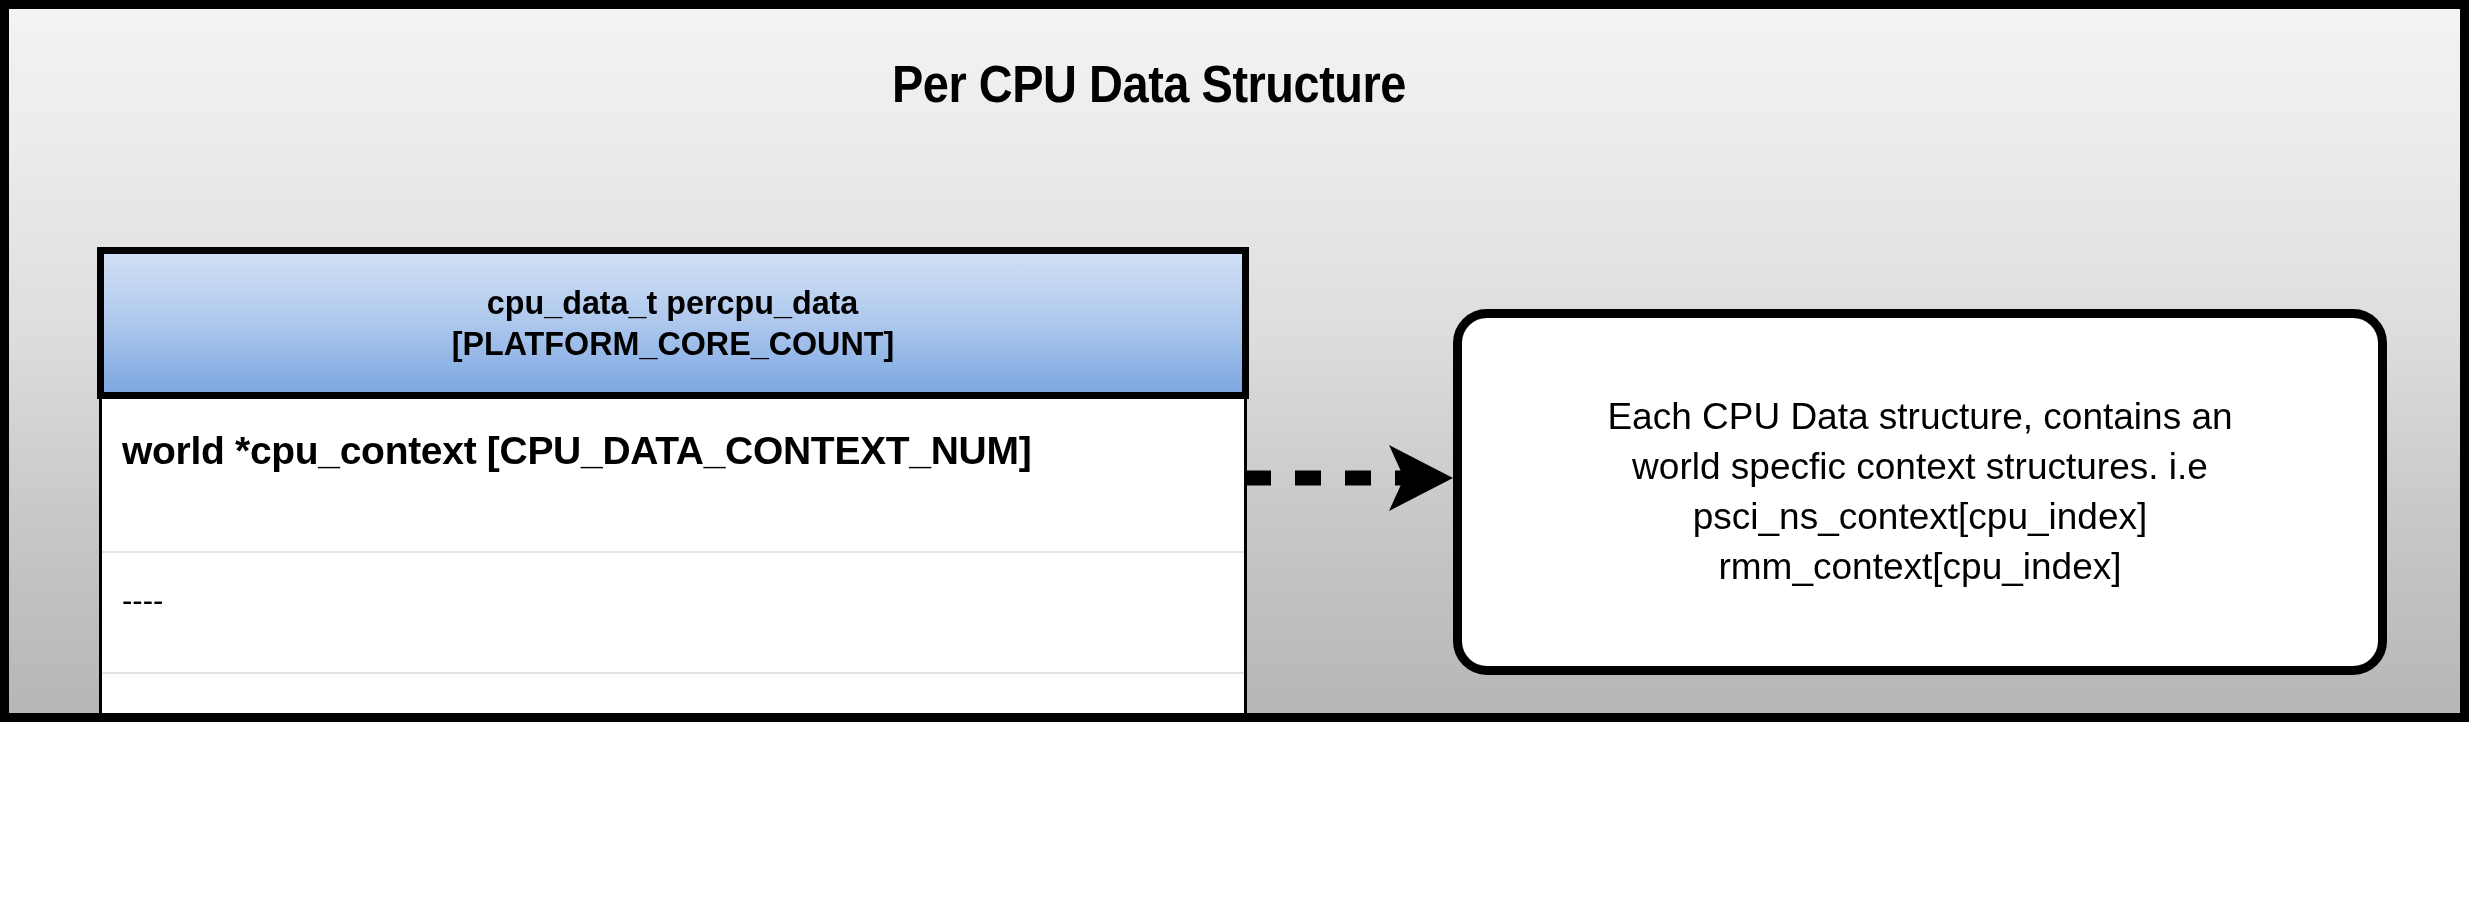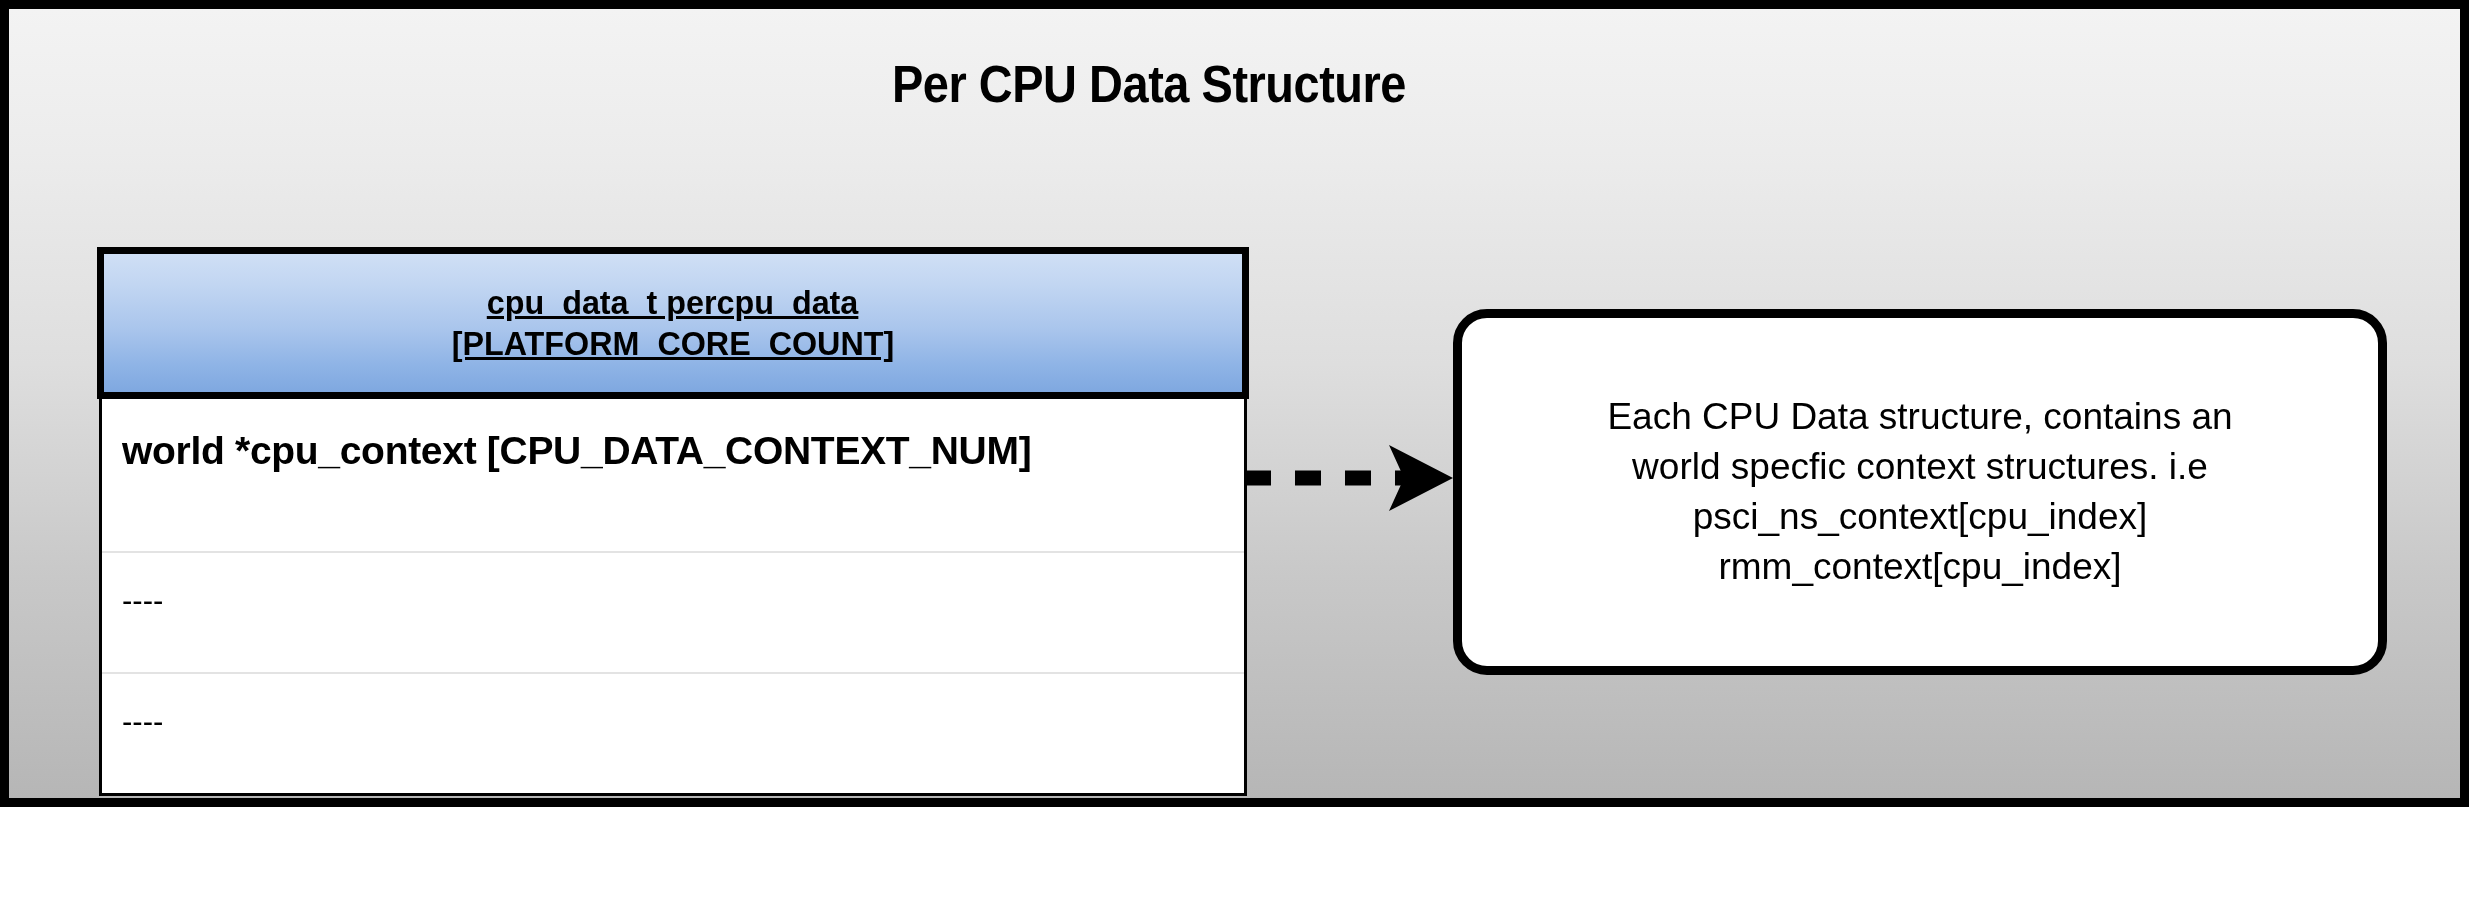--- a/index.html
+++ b/index.html
@@ -3,21 +3,21 @@
 <meta charset="utf-8">
 <style>
   html, body {
     margin: 0;
     padding: 0;
     background: #ffffff;
   }
   #canvas {
     position: relative;
     width: 2469px;
-    height: 807px;
+    height: 722px;
     box-sizing: border-box;
     border: 9px solid #000000;
     background: linear-gradient(to bottom, #f3f3f3 0%, #ececec 18%, #dedede 45%, #c8c8c8 72%, #b6b6b6 100%);
     overflow: hidden;
     font-family: "Liberation Sans", "DejaVu Sans", sans-serif;
   }
 
   
   #diagram-title {
     position: absolute;
@@ -58,21 +58,20 @@
     display: flex;
     flex-direction: column;
     align-items: center;
     justify-content: center;
     color: #000000;
     font-family: "Liberation Sans Narrow", "Liberation Sans", "DejaVu Sans", sans-serif;
     font-weight: bold;
     font-size: 34px;
     line-height: 41px;
     text-align: center;
-    text-decoration: underline;
   }
   #struct-header .hdr-line { transform: scaleX(0.95); white-space: nowrap; }
 
   #struct-body {
     position: absolute;
     left: 2px;
     top: 152px;
     width: 1148px;
     height: 397px;
     box-sizing: border-box;

